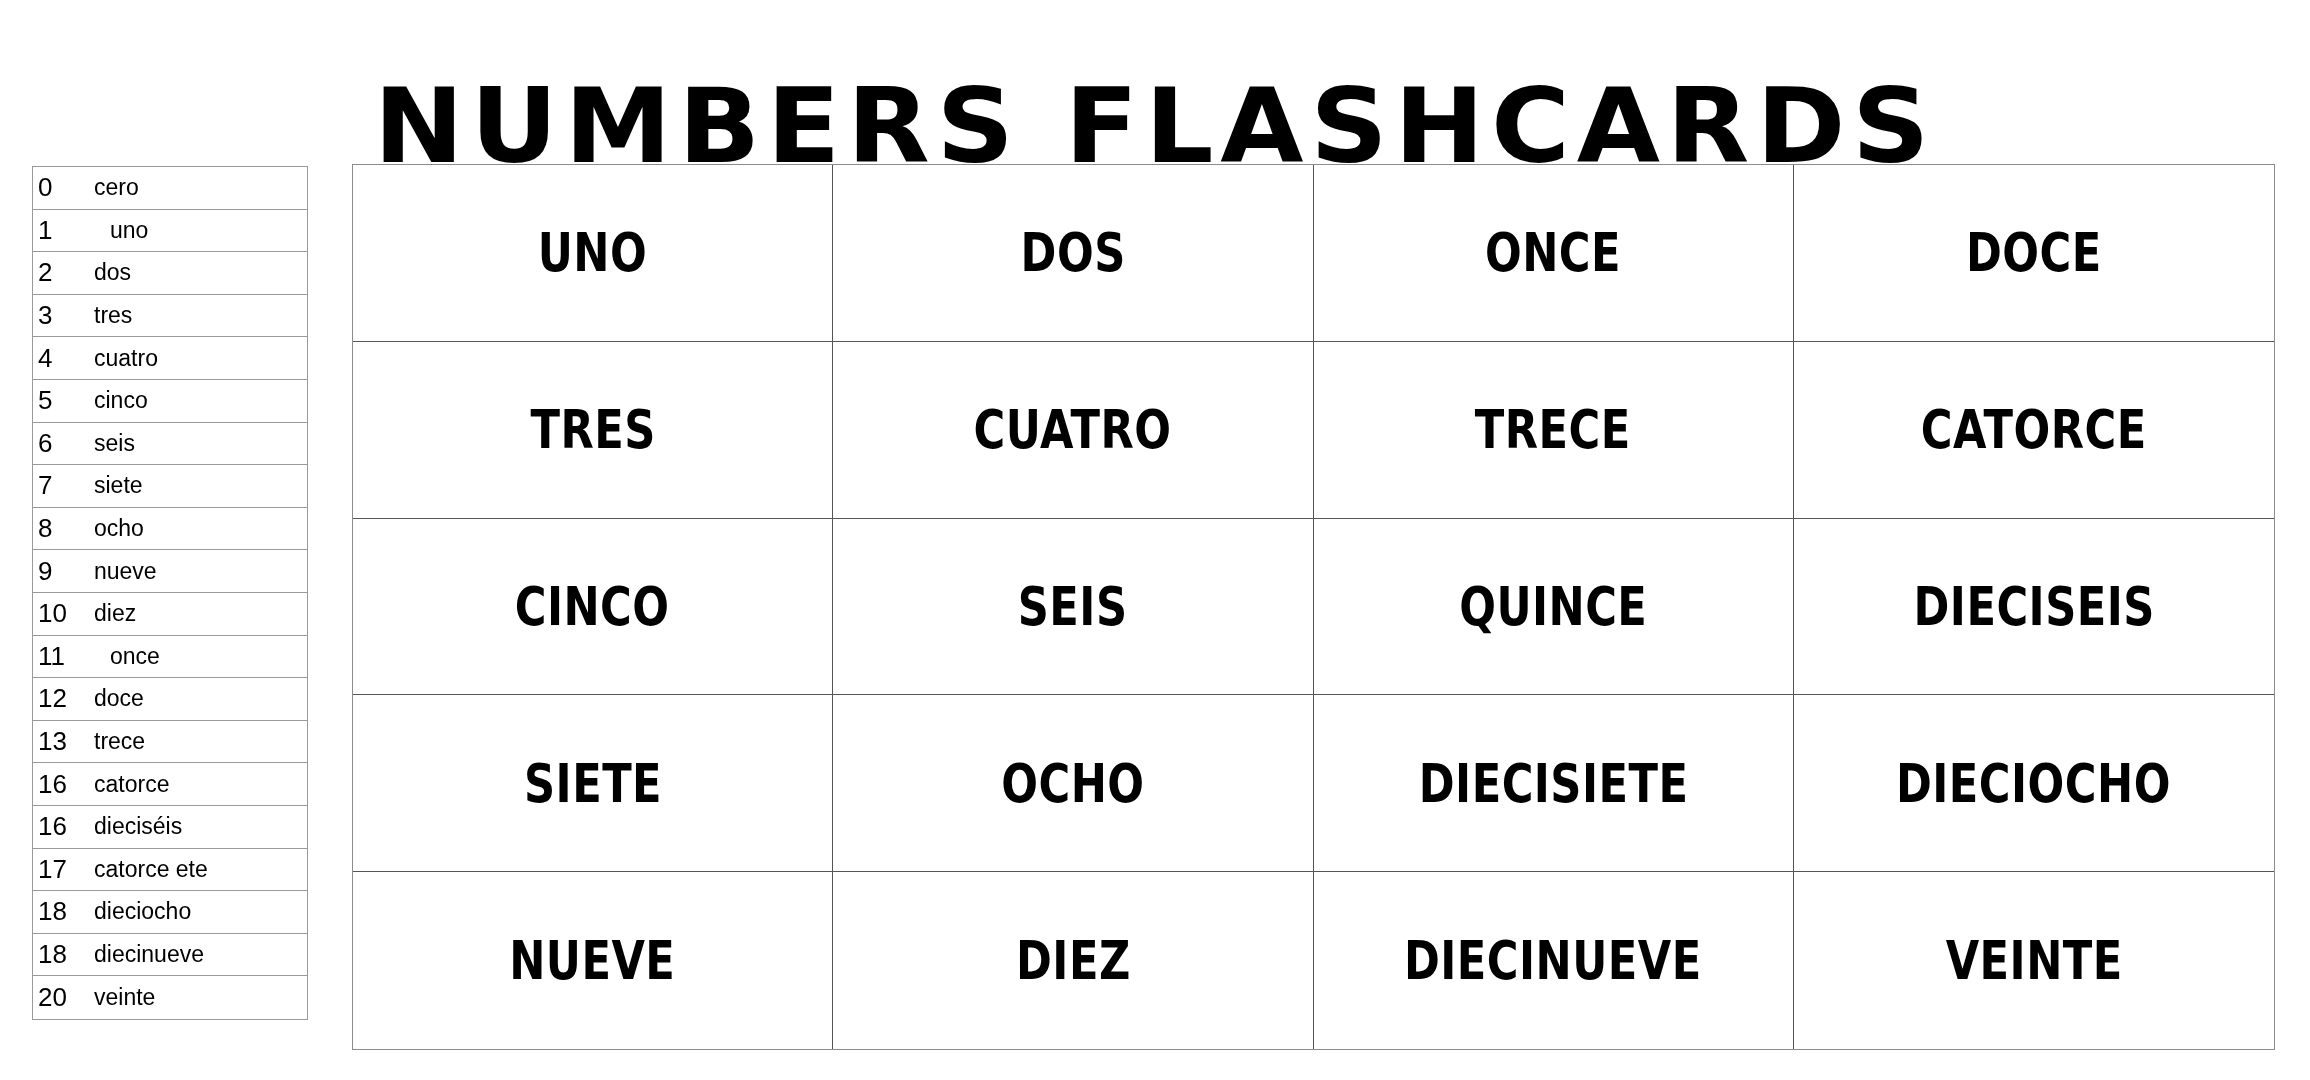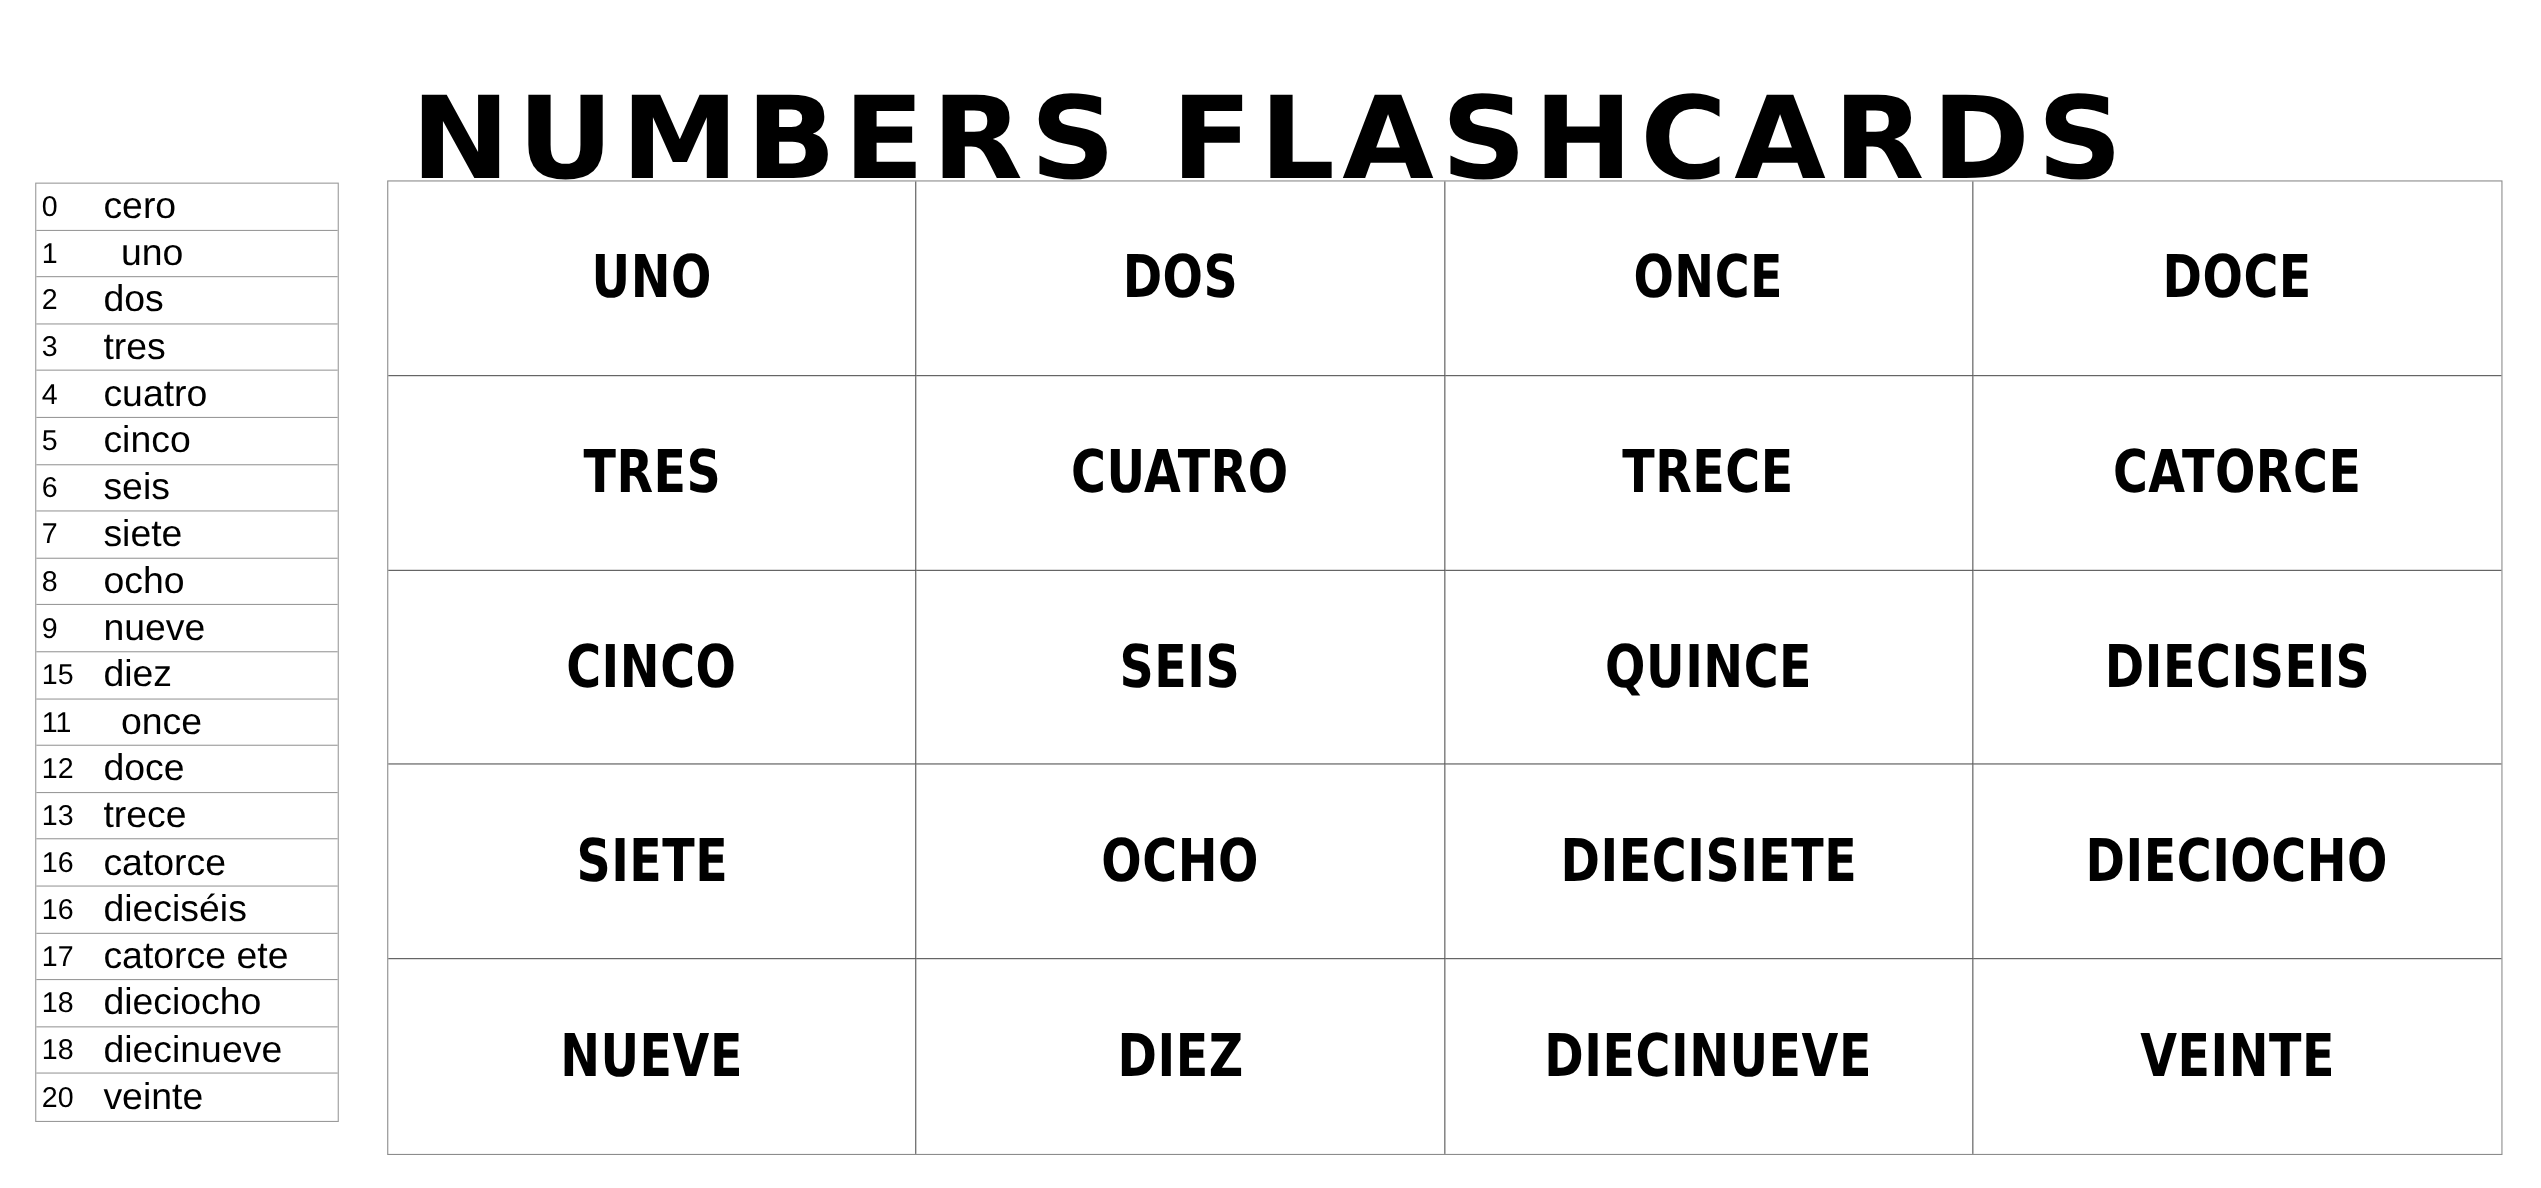--- a/index.html
+++ b/index.html
@@ -56,21 +56,21 @@
     border-bottom: none;
   }
   .ref-num {
     width: 56px;
     flex: 0 0 56px;
     font-size: 26px;
     color: #000000;
     font-family: "Liberation Sans", sans-serif;
   }
   .ref-word {
-    font-size: 34px;
+    font-size: 23px;
     color: #000000;
     font-family: "Liberation Sans", sans-serif;
   }
   .ref-row.indented .ref-word {
     padding-left: 16px;
   }
 
   
   #flashcard-grid {
     position: absolute;
@@ -152,21 +152,21 @@
     </div>
     <div class="ref-row">
       <span class="ref-num">8</span>
       <span class="ref-word">ocho</span>
     </div>
     <div class="ref-row">
       <span class="ref-num">9</span>
       <span class="ref-word">nueve</span>
     </div>
     <div class="ref-row">
-      <span class="ref-num">15</span>
+      <span class="ref-num">10</span>
       <span class="ref-word">diez</span>
     </div>
     <div class="ref-row indented">
       <span class="ref-num">11</span>
       <span class="ref-word">once</span>
     </div>
     <div class="ref-row">
       <span class="ref-num">12</span>
       <span class="ref-word">doce</span>
     </div>

